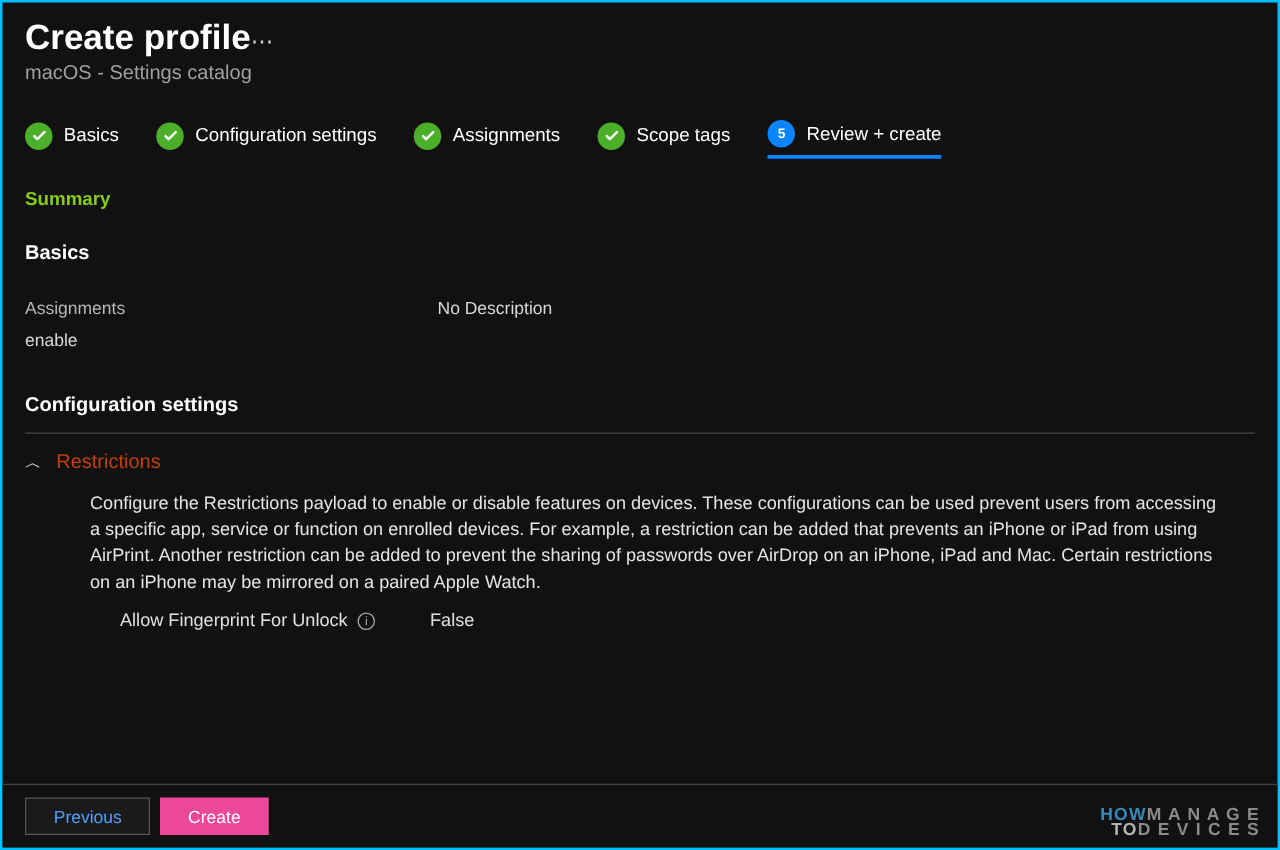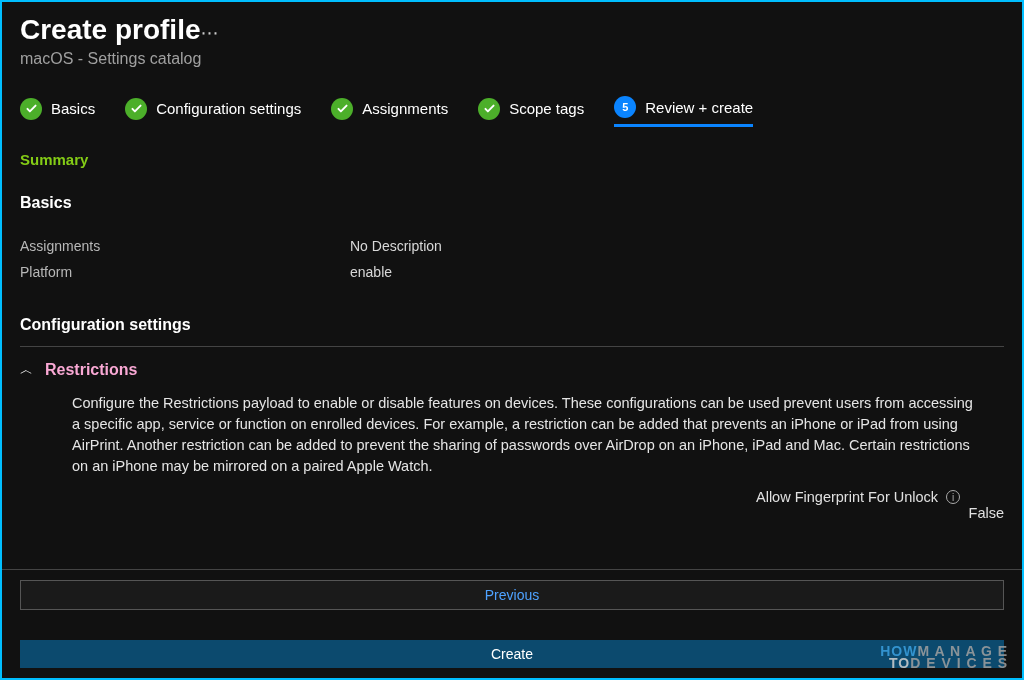--- a/index.html
+++ b/index.html
@@ -110,70 +110,67 @@
       display: flex;
       align-items: center;
       gap: 12px;
       margin-left: -20px;
       margin-bottom: 14px;
       cursor: pointer;
     }
     .chev { font-size: 13px; color: #ffffff;}
     .restrictions-title {
       font-size: 16px;
-      color: #f9a8d4;
-      font-weight: bold;
+      color: #c2410c;
     }
     .restrictions-desc {
       font-size: 14.5px;
       line-height: 1.45;
       color: #e5e5e5;
       padding: 0 22px 8px 32px;
     }
     .setting-row {
       display: flex;
-      align-items: flex-end;
+      align-items: center;
       padding: 4px 0 0 56px;
       font-size: 14.5px;
       color: #e0e0e0;
-      flex-direction: column;
     }
     .setting-label { width: 248px; display: flex; align-items: center; gap: 8px;}
     .info-icon {
       display: inline-flex;
       width: 14px; height: 14px;
       border: 1px solid #aaaaaa;
       border-radius: 50%;
       align-items: center; justify-content: center;
       font-size: 10px;
       color: #aaaaaa;
     }
     .footer {
       position: absolute;
       bottom: 0; left: 0; right: 0;
       border-top: 1px solid #444444;
       padding: 10px 18px;
       display: flex;
-      gap: 30px;
+      gap: 8px;
       background: #111111;
-      flex-direction: column;
     }
     .btn {
       font-size: 14px;
       padding: 6px 22px;
       cursor: pointer;
       border: none;
     }
     .btn-secondary {
       background: #1a1a1a;
       color: #4ea2ff;
       border: 1px solid #555555;
     }
     .btn-primary {
-      background: #0c4a6e;
+      background: #ec4899;
       color: #ffffff;
     }
     .watermark {
       position: absolute;
       right: 14px;
       bottom: 8px;
       text-align: right;
       font-family: Arial, sans-serif;
       line-height: 0.9;
       opacity: 0.85;
@@ -236,21 +233,20 @@
 
 <div class="basics-block">
   <div class="basics-title">Basics</div>
   <div class="kv-row">
   </div>
   <div class="kv-row">
     <div class="kv-key">Assignments</div>
     <div class="kv-val">No Description</div>
   </div>
   <div class="kv-row">
-    <div class="kv-key">Platform</div>
     <div class="kv-val">enable</div>
   </div>
 </div>
 
 <div class="config-title">Configuration settings</div>
 <hr class="divider">
 
 <div class="restrictions">
   <div class="restrictions-header">
     <span class="chev">︿</span>

